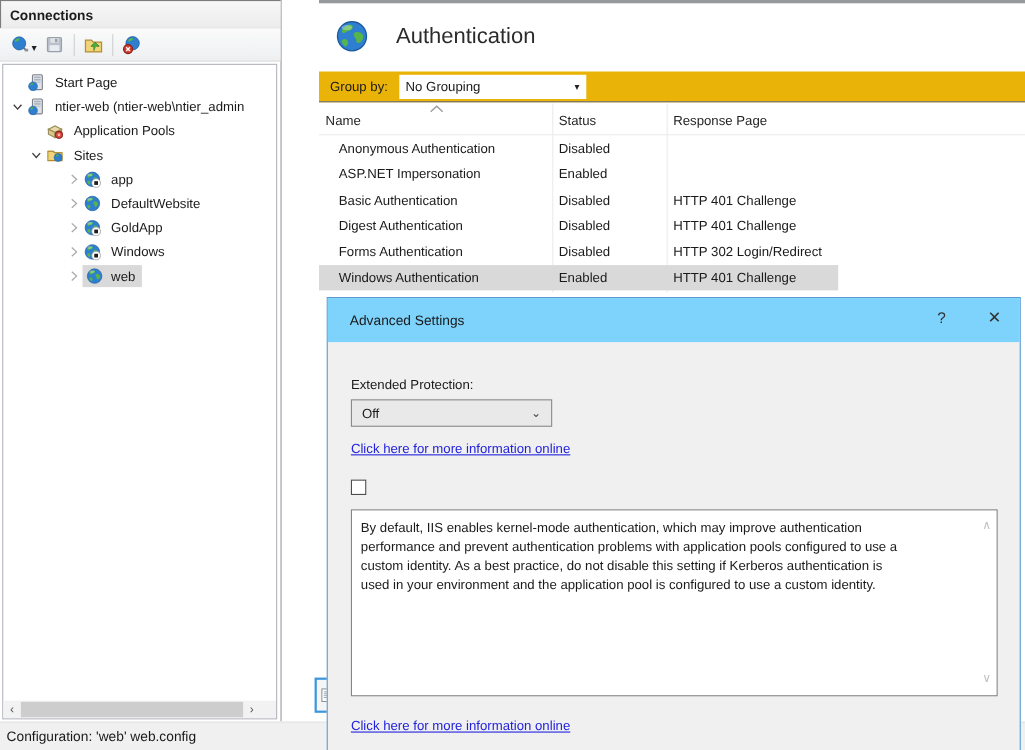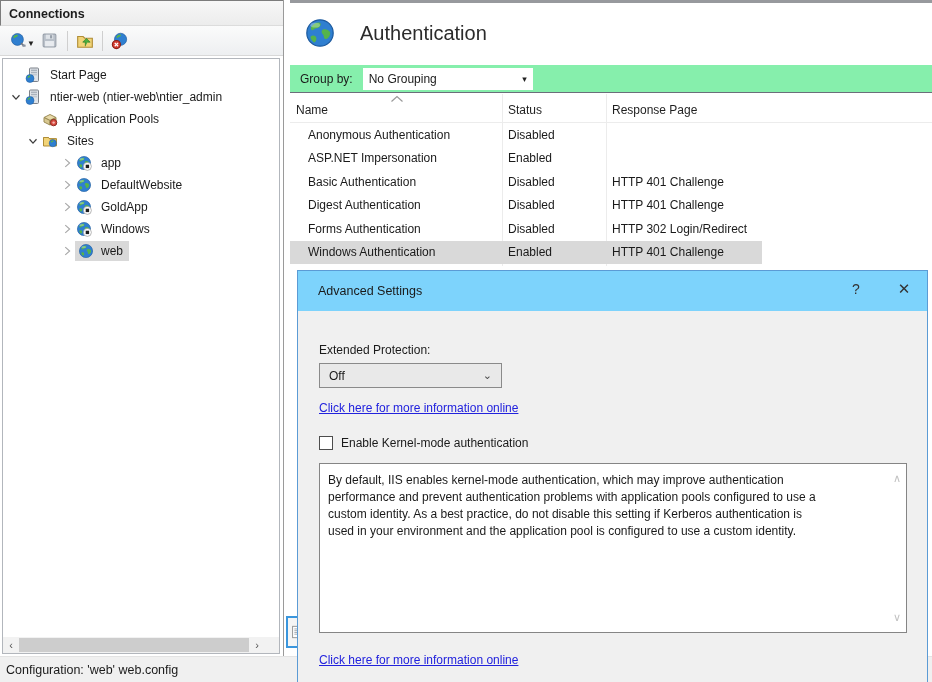--- a/index.html
+++ b/index.html
@@ -1,20 +1,20 @@
 <!DOCTYPE html>
 <html><head>
 <meta charset="utf-8">
 <style>
   * { margin:0; padding:0; box-sizing:border-box; }
   html,body { width:932px; height:682px; overflow:hidden; background:#fff;
     font-family:"Liberation Sans", sans-serif; font-size:12px; color:#1a1a1a; }
 
   
-  .sidebar { position:absolute; left:0; top:0; width:284px; height:656px; background:#fff;
+  .sidebar { position:absolute; left:0; top:0; width:256px; height:656px; background:#fff;
     border-right:1px solid #9a9a9a; }
   .sidebar-header { height:26px; background:linear-gradient(#f7f7f7,#ececec);
     border-top:1px solid #7c7c7c; border-left:1px solid #7c7c7c;
     border-bottom:1px solid #dcdcdc; font-weight:bold; font-size:12.5px;
     padding:6px 0 0 8px; color:#1c1c1c; }
   .toolbar { height:30px; background:linear-gradient(#fbfbfb,#edeff1);
     border-bottom:1px solid #d8d8d8; display:flex; align-items:center; padding-left:5px; }
   .toolbtn { width:26px; height:24px; display:flex; align-items:center; justify-content:center; }
   .tool-caret { font-size:8px; color:#222; margin:6px 2px 0 -4px; }
   .tool-sep { width:1px; height:20px; background:#cfcfcf; margin:0 4px; }
@@ -36,21 +36,21 @@
   
   .statusbar { position:absolute; left:0; bottom:0; width:932px; height:26px;
     background:#f0f0f0; border-top:1px solid #e3e3e3; padding:6px 0 0 6px;
     font-size:12.5px; z-index:1; }
 
   
   .main { position:absolute; left:290px; top:0; width:642px; height:656px; background:#fff;
     border-top:3px solid #97999d; }
   .main-header { position:absolute; top:14px; left:14px; display:flex; align-items:center; }
   .main-title { font-size:20px; color:#2b2b2b; margin-left:24px; }
-  .groupbar { position:absolute; top:62px; left:0; right:0; height:28px; background:#86efac;
+  .groupbar { position:absolute; top:62px; left:0; right:0; height:28px; background:#eab308;
     border-bottom:1px solid #6b6e7a; display:flex; align-items:center; }
   .groupby-label { margin-left:10px; color:#1a1a1a; }
   .groupby-select { margin-left:10px; width:170px; height:22px; background:#fff;
     display:flex; align-items:center; justify-content:space-between; padding:0 6px; }
   .groupby-caret { font-size:9px; color:#222; }
   .grid-cols { display:grid; grid-template-columns:212px 104px 326px; }
   .table-header { position:absolute; top:91px; left:0; right:0; height:29px;
     border-bottom:1px solid #ececec; align-items:end; padding-bottom:5px; color:#1f1f1f; }
   .th { padding-left:6px; } .th:first-child { padding-left:18px; }
   .sort-glyph { position:absolute; left:100px; top:-2px; }
@@ -380,21 +380,20 @@
 
   <div class="combo">
     <span>Off</span>
     <span class="combo-caret">⌄</span>
   </div>
 
   <a class="dlg-link link1" href="#">Click here for more information online</a>
 
   <div class="chk-row">
     <span class="chk-box"></span>
-    <span class="chk-label">Enable Kernel-mode authentication</span>
   </div>
 
   <div class="descbox">
     <div class="desc-text">By default, IIS enables kernel-mode authentication, which may improve authentication performance and prevent authentication problems with application pools configured to use a custom identity. As a best practice, do not disable this setting if Kerberos authentication is used in your environment and the application pool is configured to use a custom identity.</div>
     <span class="scroll-glyph sg-up">∧</span>
     <span class="scroll-glyph sg-down">∨</span>
   </div>
 
   <a class="dlg-link link2" href="#">Click here for more information online</a>
 </div>

